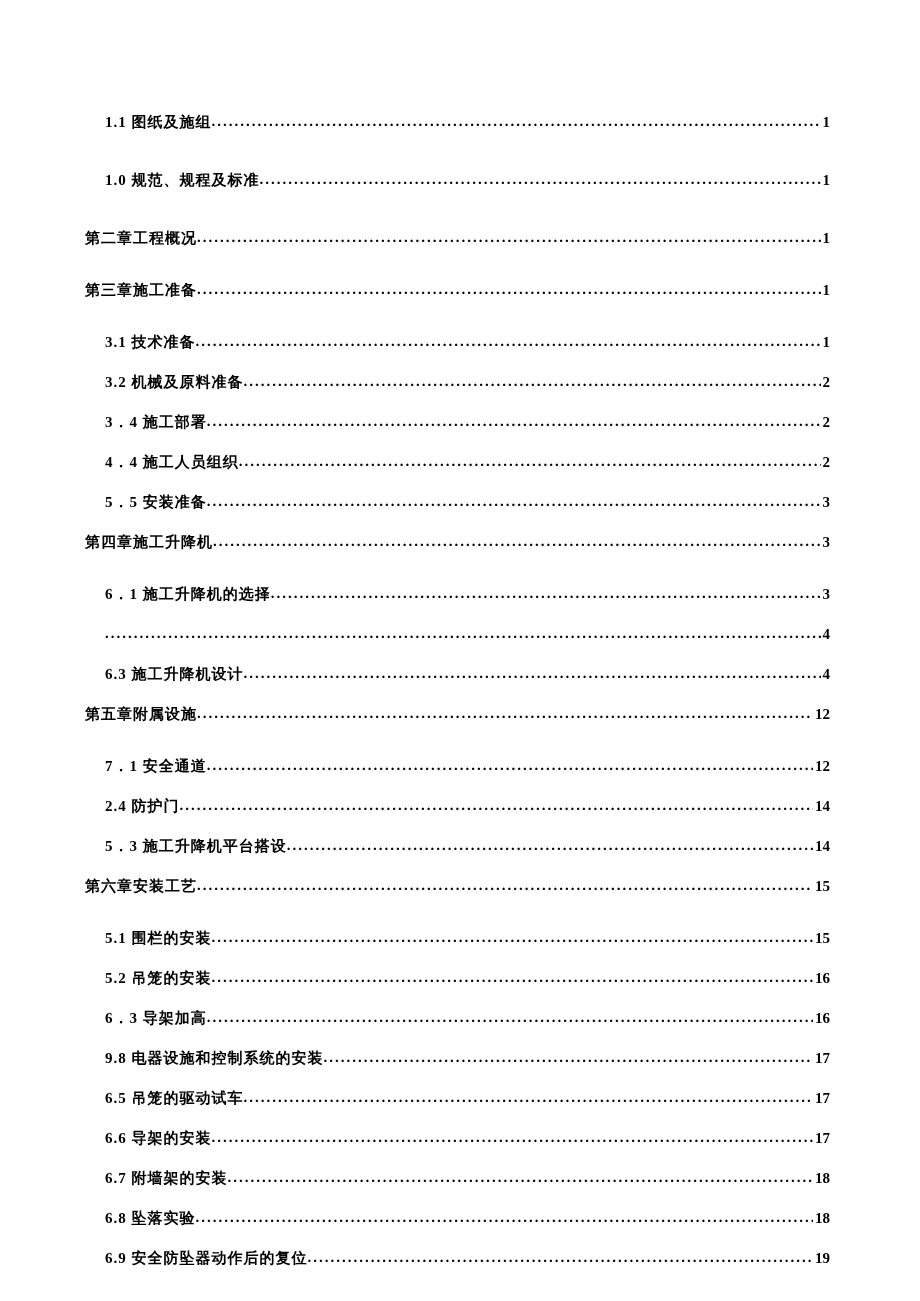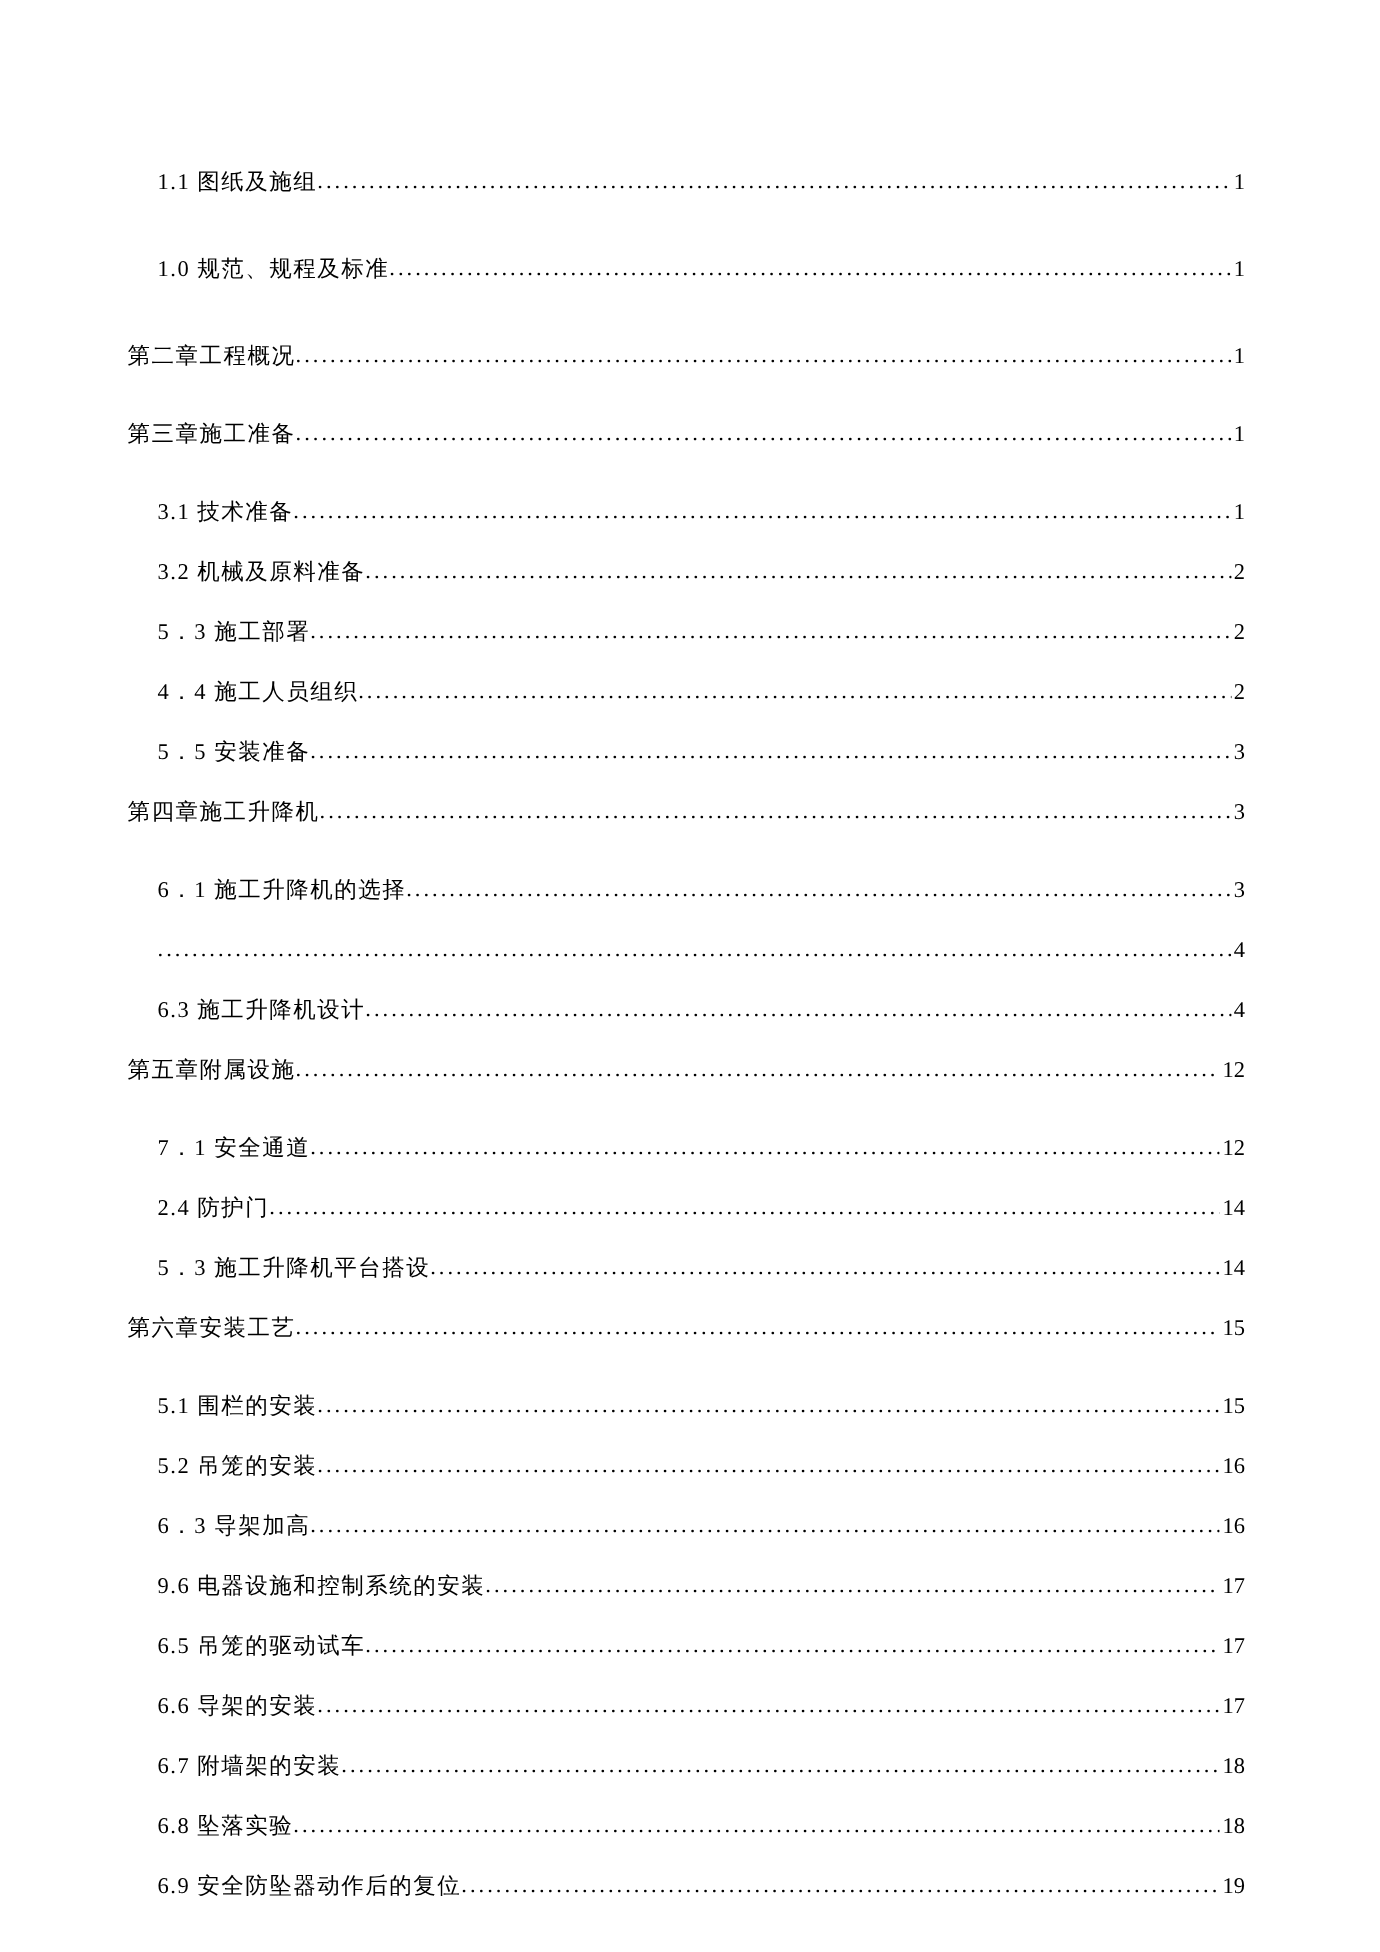--- a/index.html
+++ b/index.html
@@ -11,20 +11,21 @@
       font-size: 15px;
       color: #000;
       padding: 110px 90px 100px 85px;
     }
     .toc-line {
       display: flex;
       align-items: flex-end;
       white-space: nowrap;
       margin-bottom: 16px;
       line-height: 1.6;
+      font-weight: bold;
     }
     .toc-line.chapter { padding-left: 0; margin-bottom: 28px; }
     .toc-line.section { padding-left: 20px; }
     .toc-line.first-section { padding-left: 20px; margin-bottom: 34px; }
     .toc-line .label {
       flex: 0 0 auto;
       letter-spacing: 1px;
     }
     .toc-line .leader {
       flex: 1 1 auto;
@@ -70,21 +71,21 @@
       <span class="label">3.1 技术准备</span>
       <span class="leader"></span>
       <span class="page">1</span>
     </div>
     <div class="toc-line section">
       <span class="label">3.2 机械及原料准备</span>
       <span class="leader"></span>
       <span class="page">2</span>
     </div>
     <div class="toc-line section">
-      <span class="label">5．3 施工部署</span>
+      <span class="label">3．4 施工部署</span>
       <span class="leader"></span>
       <span class="page">2</span>
     </div>
     <div class="toc-line section">
       <span class="label">4．4 施工人员组织</span>
       <span class="leader"></span>
       <span class="page">2</span>
     </div>
     <div class="toc-line section">
       <span class="label">5．5 安装准备</span>
@@ -144,21 +145,21 @@
       <span class="label">5.2   吊笼的安装</span>
       <span class="leader"></span>
       <span class="page">16</span>
     </div>
     <div class="toc-line section">
       <span class="label">6．3 导架加高</span>
       <span class="leader"></span>
       <span class="page">16</span>
     </div>
     <div class="toc-line section">
-      <span class="label">9.6   电器设施和控制系统的安装</span>
+      <span class="label">9.8   电器设施和控制系统的安装</span>
       <span class="leader"></span>
       <span class="page">17</span>
     </div>
     <div class="toc-line section">
       <span class="label">6.5   吊笼的驱动试车</span>
       <span class="leader"></span>
       <span class="page">17</span>
     </div>
     <div class="toc-line section">
       <span class="label">6.6   导架的安装</span>

